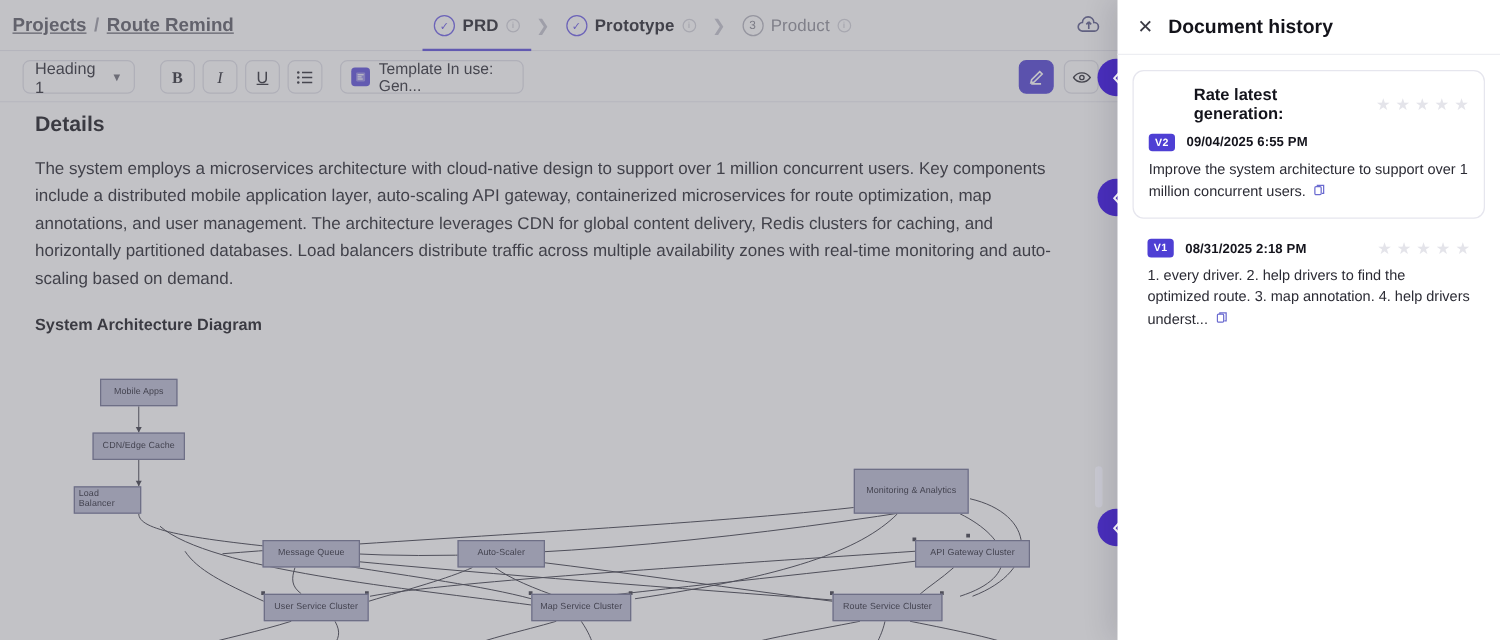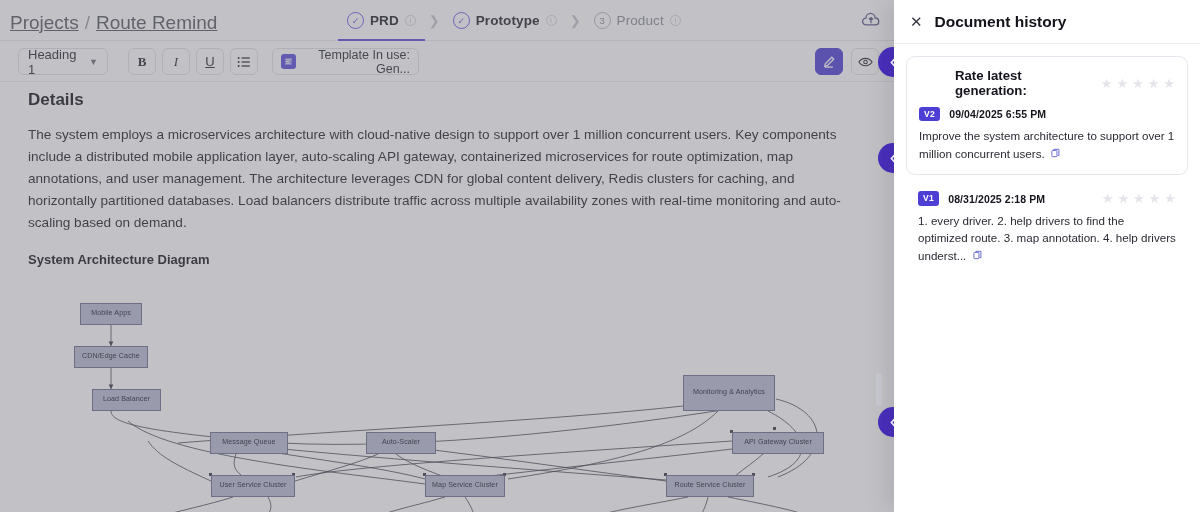--- a/index.html
+++ b/index.html
@@ -25,21 +25,21 @@
 
   
   .topbar {
     position: absolute; left: 0; top: 0; width: 895px; height: 41px;
     border-bottom: 1px solid #e9e9ef;
     background: #fff;
   }
   .crumbs {
     position: absolute; left: 10px; top: 12px;
     display: flex; align-items: center; gap: 6px;
-    font-size: 19px; color: #5c5c66;
+    font-size: 15px; color: #5c5c66; font-weight: bold;
   }
   .crumbs .c-link { text-decoration: underline; color: #5a5a64; cursor: pointer; }
   .crumbs .c-sep { color: #9a9aa4; }
 
   .steps {
     position: absolute; left: 338px; top: 0; height: 41px;
     display: flex; align-items: center; gap: 0px;
   }
   .step { display: flex; align-items: center; gap: 6px; padding: 0 9px; height: 41px; position: relative; }
   .step .ring {
@@ -74,21 +74,21 @@
     border: 1px solid #e0e0e8; border-radius: 6px; background: #fff;
     display: flex; align-items: center; justify-content: center;
     font-size: 13px; color: #2a2a33; cursor: pointer;
   }
   .heading-sel { left: 18px; width: 90px; gap: 8px; padding: 0 9px; justify-content: space-between; }
   .heading-sel .cv { font-size: 9px; color: #6d6d78; }
   .b-bold { left: 128px; width: 28px; font-weight: 700; font-family: "Liberation Serif", serif; }
   .b-ital { left: 162px; width: 28px; font-style: italic; font-family: "Liberation Serif", serif; }
   .b-unde { left: 196px; width: 28px; text-decoration: underline; }
   .b-list { left: 230px; width: 28px; }
-  .tmpl { left: 272px; width: 147px; gap: 7px; justify-content: flex-start; padding: 0 8px; font-size: 12.5px; text-align: right; }
+  .tmpl { left: 272px; width: 147px; gap: 7px; justify-content: flex-start; padding: 0 8px; font-size: 12.5px; }
   .tmpl .tico {
     width: 15px; height: 15px; border-radius: 3px; background: #5b4ddb;
     display:flex; align-items:center; justify-content:center; flex: 0 0 auto;
   }
   .b-edit {
     right: 52px; width: 28px; background: #4e3fd4; border-color: #4e3fd4; color: #fff;
   }
   .b-view { right: 16px; width: 28px; }
 
   
@@ -297,21 +297,21 @@
             <rect x="344" y="234" width="3" height="3"></rect>
               <rect x="445" y="234" width="3" height="3"></rect>
             <rect x="560" y="234" width="3" height="3"></rect>
               <rect x="670" y="234" width="3" height="3"></rect>
             <rect x="785" y="234" width="3" height="3"></rect>
           </g>
         </svg>
 
         <div class="node" style="left:52px;top:22px;width:62px;height:22px">Mobile Apps</div>
         <div class="node" style="left:46px;top:65px;width:74px;height:22px">CDN/Edge Cache</div>
-        <div class="node" style="left:64px;top:108px;width:69px;height:22px">Load Balancer</div>
+        <div class="node" style="left:31px;top:108px;width:54px;height:22px">Load Balancer</div>
         <div class="node" style="left:655px;top:94px;width:92px;height:36px">Monitoring &amp; Analytics</div>
         <div class="node" style="left:182px;top:151px;width:78px;height:22px">Message Queue</div>
         <div class="node" style="left:338px;top:151px;width:70px;height:22px">Auto-Scaler</div>
         <div class="node" style="left:704px;top:151px;width:92px;height:22px">API Gateway Cluster</div>
         <div class="node" style="left:183px;top:194px;width:84px;height:22px">User Service Cluster</div>
         <div class="node" style="left:397px;top:194px;width:80px;height:22px">Map Service Cluster</div>
         <div class="node" style="left:638px;top:194px;width:88px;height:22px">Route Service Cluster</div>
 
       </div>
     </div>

